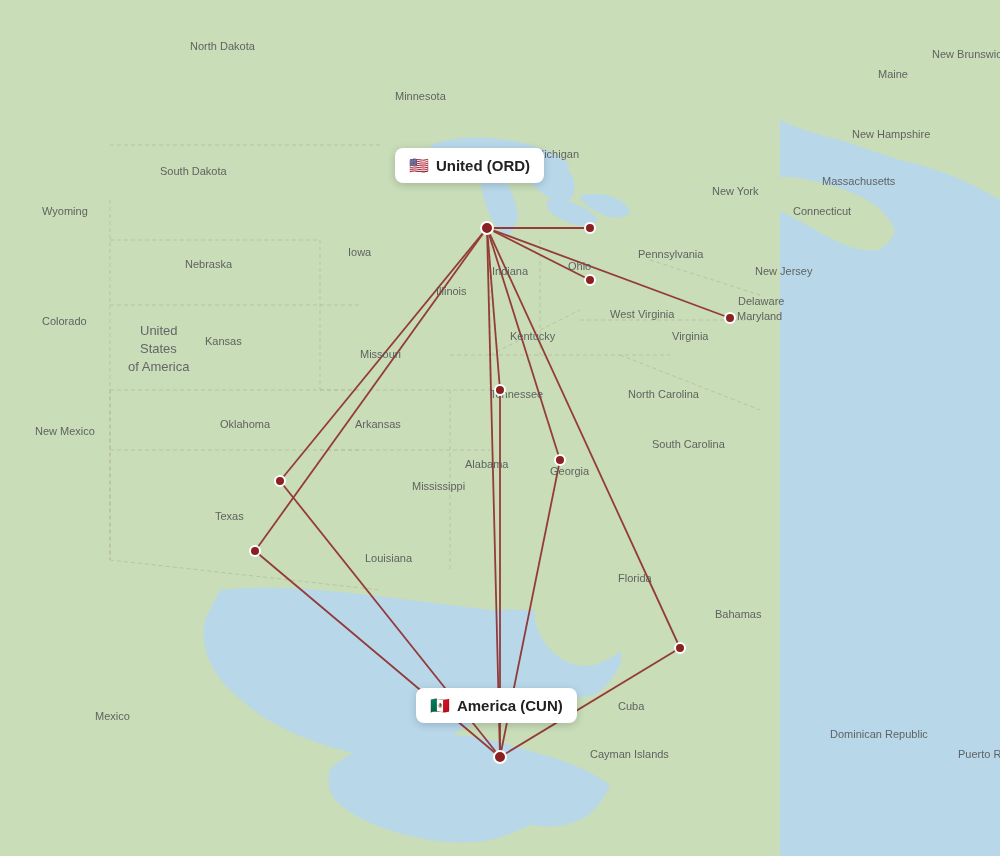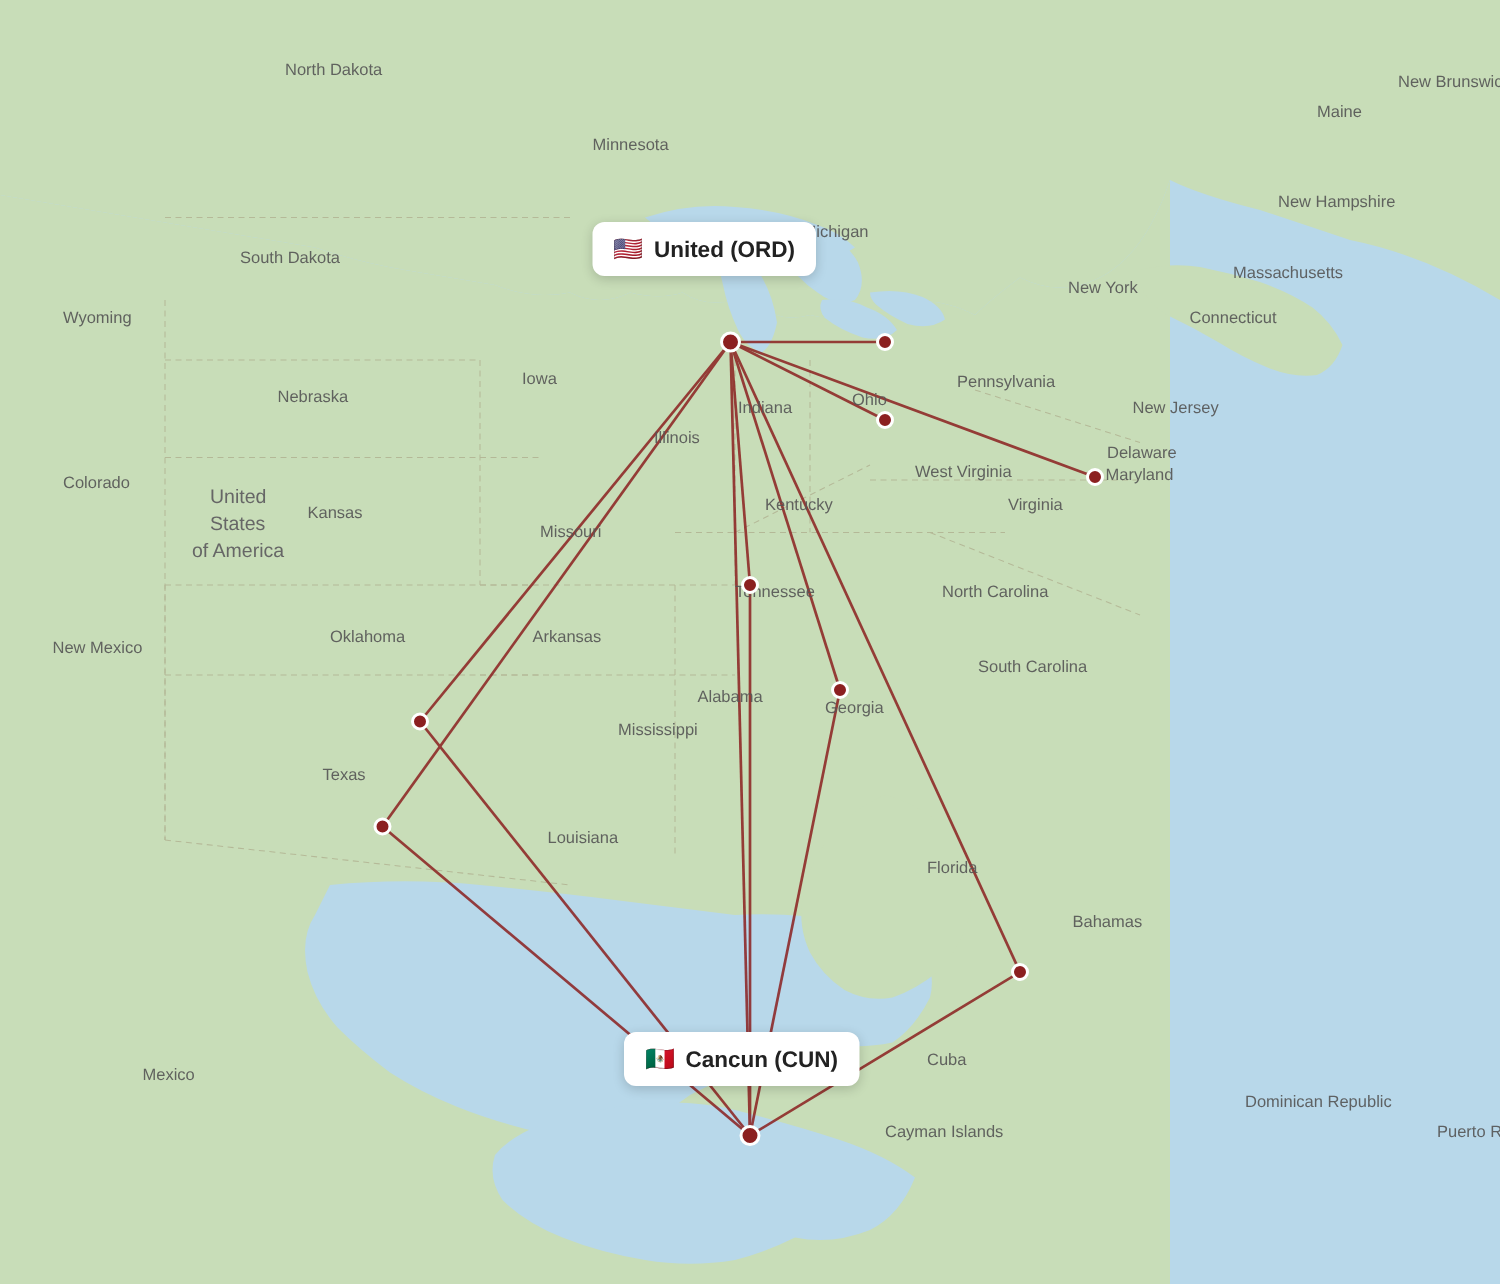--- a/index.html
+++ b/index.html
@@ -223,15 +223,15 @@
     <circle cx="255" cy="551" r="5" fill="#8b2020" stroke="white" stroke-width="2"></circle>
   </svg>
 
   <div class="airport-label" style="left: 395px; top: 148px;">
     <span class="flag">🇺🇸</span>
     <span>United (ORD)</span>
   </div>
 
   <div class="airport-label" style="left: 416px; top: 688px;">
     <span class="flag">🇲🇽</span>
-    <span>Cancun (CUN)</span>
+    <span>America (CUN)</span>
   </div>
 </div>
 
 </body></html>

